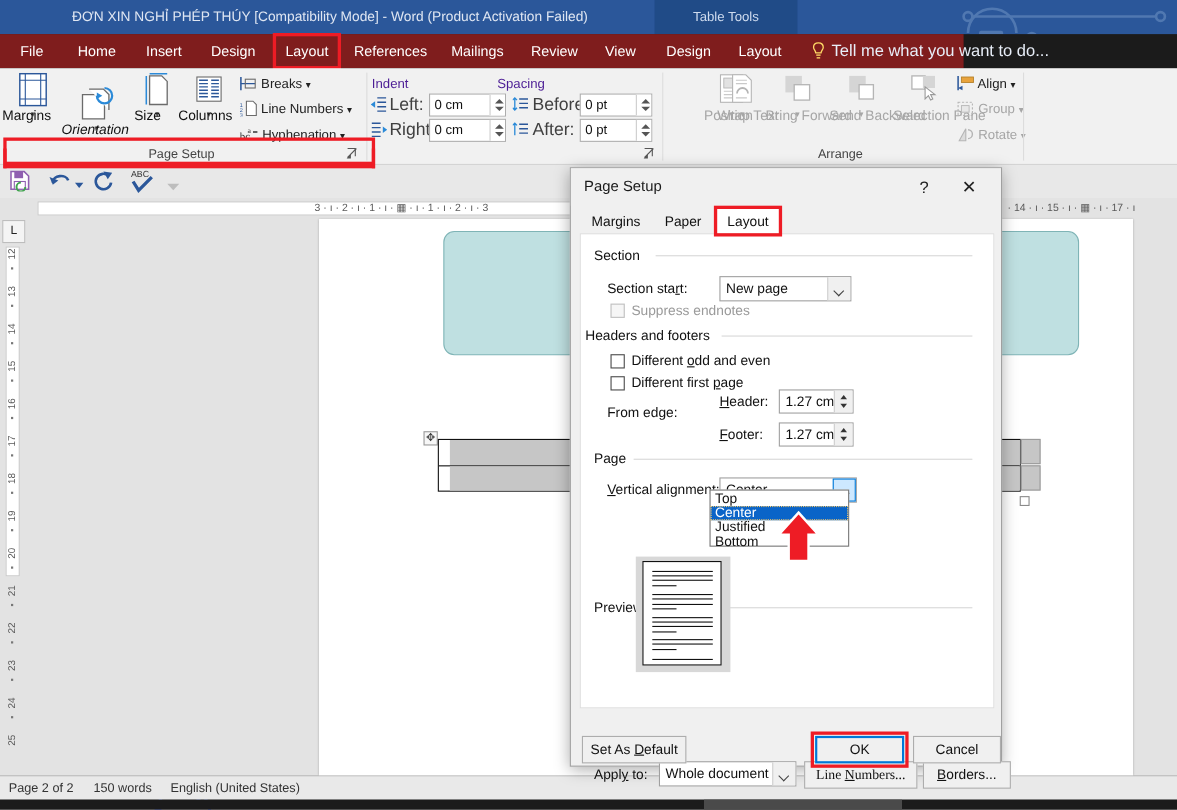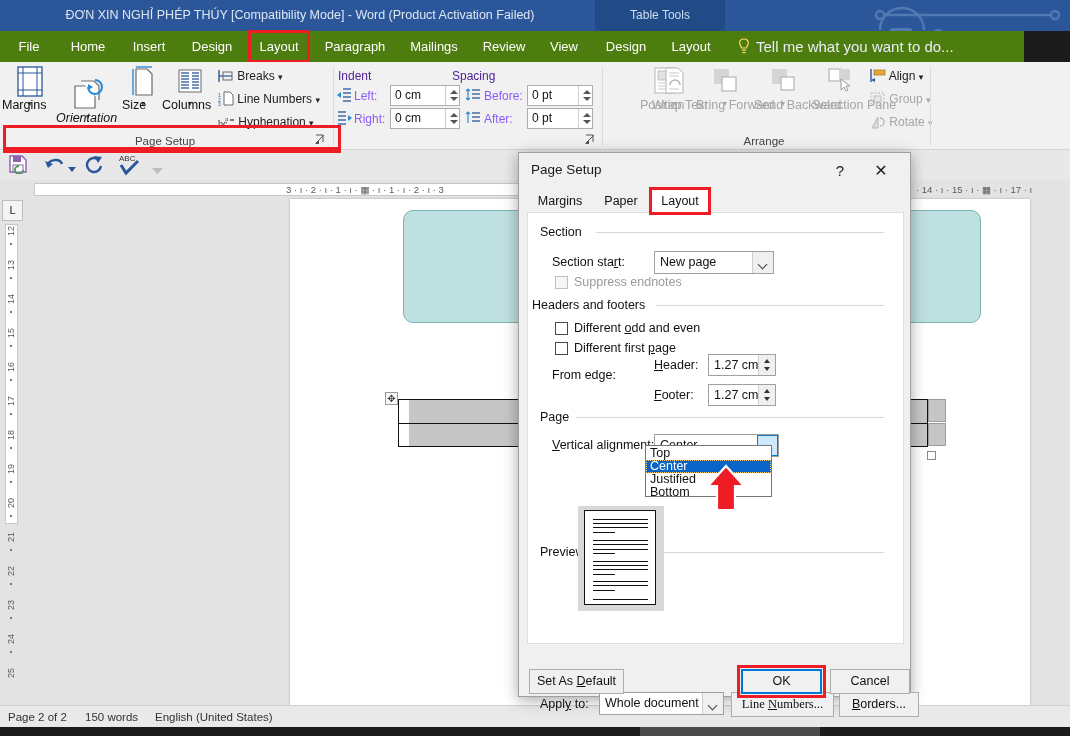--- a/index.html
+++ b/index.html
@@ -29,22 +29,22 @@
     position:absolute; left:595px; top:0; width:130px; height:62px;
     background:#204b87;
   }
   .ctx-tools-label {
     position:absolute; left:595px; top:0; width:130px; height:31px;
     line-height:31px; text-align:center; color:#cfdcef; font-size:12px;
   }
 
   
   .tabstrip {
-    position:absolute; left:0; top:31px; width:1024px; height:31px;
-    background:#4d7c0f; font-size:13px;
+    position:absolute; left:0; top:31px; width:876px; height:31px;
+    background:#7f1d1d; font-size:13px;
   }
   .tab {
     position:absolute; top:0; height:31px; line-height:31px;
     color:#ffffff; text-align:center; white-space:nowrap; cursor:default;
   }
   .tellme {
     position:absolute; top:0; height:31px; line-height:31px;
     color:#e8eef8; font-size:15px; white-space:nowrap;
   }
   .bulb { position:absolute; left:738px; top:7px; width:12px; height:17px; }
@@ -67,21 +67,21 @@
     width:56px; cursor:default;
   }
   .bigbtn .glyph { display:block; height:34px; }
   .bigbtn .lbl { display:block; line-height:13px; }
   .bigbtn .caret { display:block; font-size:8px; line-height:9px; color:#555; }
   .smallbtn {
     position:absolute; font-size:12px; color:#222; height:22px; line-height:22px;
     white-space:nowrap; cursor:default;
   }
   .smallbtn.dim { color:#a6a6a6; }
-  .fieldlabel { position:absolute; font-size:12px; color:#8b5cf6; height:18px; line-height:18px; }
+  .fieldlabel { position:absolute; font-size:16px; color:#404040; height:18px; line-height:18px; }
   .grouphdr { position:absolute; font-size:12px; color:#4c1d95; height:16px; line-height:16px; }
   .spinbox {
     position:absolute; height:21px; background:#fff; border:1px solid #adadad;
     font-size:12px; color:#111; line-height:19px; padding-left:4px;
   }
   .spin-arrows {
     position:absolute; right:0; top:0; width:14px; height:19px;
     border-left:1px solid #cdcdcd; background:#fff;
   }
   .spin-arrows i {
@@ -277,21 +277,21 @@
     <div class="title-text">ĐƠN XIN NGHỈ PHÉP THÚY [Compatibility Mode] - Word (Product Activation Failed)</div>
     <div class="ctx-tools-label">Table Tools</div>
   </div>
 
   <div class="tabstrip">
     <div class="tab" style="left:8px;width:42px;">File</div>
     <div class="tab" style="left:62px;width:52px;">Home</div>
     <div class="tab" style="left:124px;width:50px;">Insert</div>
     <div class="tab" style="left:184px;width:56px;">Design</div>
     <div class="tab" style="left:250px;width:58px;">Layout</div>
-    <div class="tab" style="left:316px;width:78px;">Paragraph</div>
+    <div class="tab" style="left:316px;width:78px;">References</div>
     <div class="tab" style="left:400px;width:68px;">Mailings</div>
     <div class="tab" style="left:476px;width:56px;text-align:center;">Review</div>
     <div class="tab" style="left:540px;width:48px;">View</div>
     <div class="tab" style="left:598px;width:56px;">Design</div>
     <div class="tab" style="left:662px;width:58px;">Layout</div>
 
     <svg class="bulb" viewBox="0 0 12 17">
       <path d="M6 1 C3 1 1.6 3 1.6 5 C1.6 7 3.3 8 3.6 10 L8.4 10 C8.7 8 10.4 7 10.4 5 C10.4 3 9 1 6 1 Z" fill="none" stroke="#ffd966" stroke-width="1.2"></path>
       <rect x="4" y="11.5" width="4" height="1.2" fill="#ffd966"></rect>
       <rect x="4.4" y="14" width="3.2" height="1.2" fill="#ffd966"></rect>

